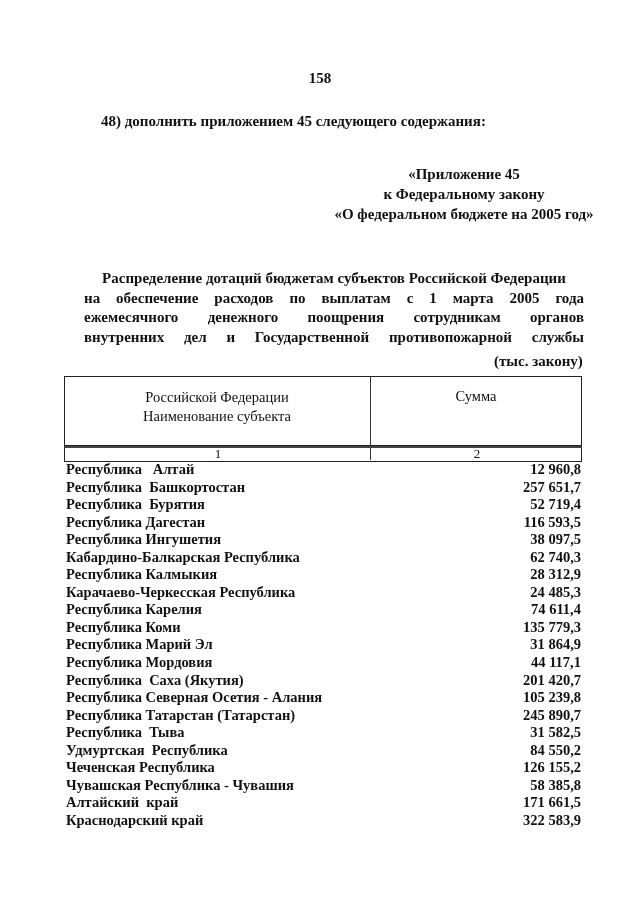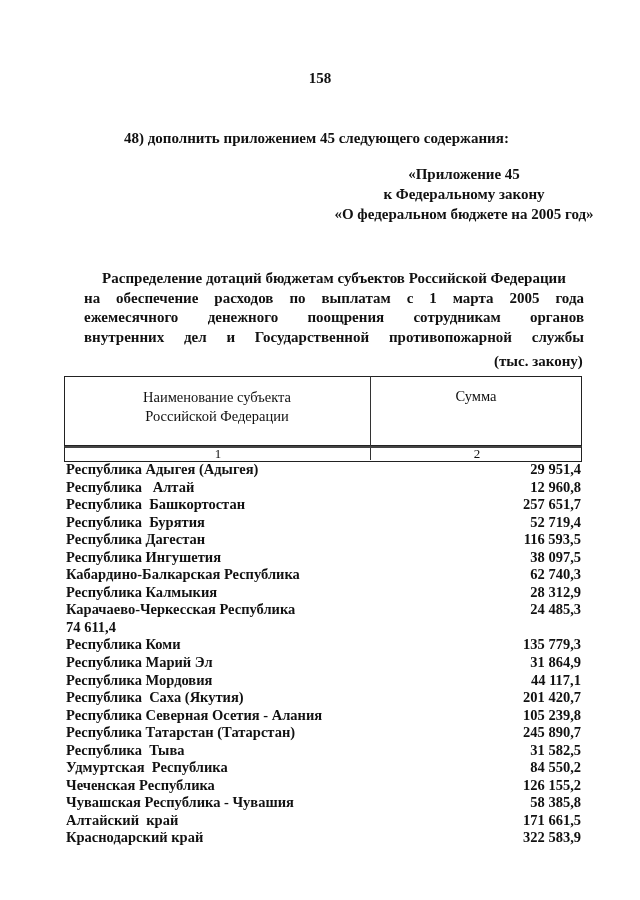--- a/index.html
+++ b/index.html
@@ -6,22 +6,22 @@
   body {
     width: 640px; height: 900px; position: relative; overflow: hidden;
     font-family: "Liberation Serif", "DejaVu Serif", serif;
     color: #111111;
   }
   .page-number {
     position: absolute; top: 62px; left: 0; width: 640px;
     text-align: center; font-size: 15px; font-weight: bold; margin-top: 8px;
   }
   .amend {
-    position: absolute; top: 130px; left: 101px;
-    font-size: 15px; font-weight: bold; margin-left: 23px;
+    position: absolute; top: 113px; left: 101px;
+    font-size: 15px; font-weight: bold;
   }
   .appendix {
     position: absolute; top: 164px; left: 330px; width: 268px;
     text-align: center; font-size: 15px; font-weight: bold; line-height: 20px;
   }
   .doc-title {
     position: absolute; top: 269px; left: 84px; width: 500px;
     text-align: center; font-size: 15px; font-weight: bold; line-height: 19.5px;
     font-family: "Liberation Serif", serif;
   }
@@ -88,41 +88,40 @@
   <div>ежемесячного денежного  поощрения  сотрудникам  органов</div>
   <div>внутренних дел  и  Государственной противопожарной службы</div>
 </div>
 
 <div class="units">(тыс. закону)</div>
 
 <div class="header-table">
   <div class="hdr-box"></div>
   <div class="hdr-split"></div>
   <div class="hdr-col1">
+    <div>Российской Федерации</div>
     <div>Наименование субъекта</div>
-    <div>Российской Федерации</div>
   </div>
   <div class="hdr-col2">Сумма</div>
   <div class="num-row">
     <div class="num1">1</div>
     <div class="num2">2</div>
   </div>
 </div>
 
 <div class="rows" id="rows">
-    <div class="row"><span class="name">Республика Адыгея (Адыгея)</span><span class="val">29 951,4</span></div>
     <div class="row"><span class="name">Республика   Алтай</span><span class="val">12 960,8</span></div>
     <div class="row"><span class="name">Республика  Башкортостан</span><span class="val">257 651,7</span></div>
     <div class="row"><span class="name">Республика  Бурятия</span><span class="val">52 719,4</span></div>
     <div class="row"><span class="name">Республика Дагестан</span><span class="val">116 593,5</span></div>
     <div class="row"><span class="name">Республика Ингушетия</span><span class="val">38 097,5</span></div>
     <div class="row"><span class="name">Кабардино-Балкарская Республика</span><span class="val">62 740,3</span></div>
     <div class="row"><span class="name">Республика Калмыкия</span><span class="val">28 312,9</span></div>
     <div class="row"><span class="name">Карачаево-Черкесская Республика</span><span class="val">24 485,3</span></div>
-    <div class="row"><span class="val">74 611,4</span></div>
+    <div class="row"><span class="name">Республика Карелия</span><span class="val">74 611,4</span></div>
     <div class="row"><span class="name">Республика Коми</span><span class="val">135 779,3</span></div>
     <div class="row"><span class="name">Республика Марий Эл</span><span class="val">31 864,9</span></div>
     <div class="row"><span class="name">Республика Мордовия</span><span class="val">44 117,1</span></div>
     <div class="row"><span class="name">Республика  Саха (Якутия)</span><span class="val">201 420,7</span></div>
     <div class="row"><span class="name">Республика Северная Осетия - Алания</span><span class="val">105 239,8</span></div>
     <div class="row"><span class="name">Республика Татарстан (Татарстан)</span><span class="val">245 890,7</span></div>
     <div class="row"><span class="name">Республика  Тыва</span><span class="val">31 582,5</span></div>
     <div class="row"><span class="name">Удмуртская  Республика</span><span class="val">84 550,2</span></div>
     <div class="row"><span class="name">Чеченская Республика</span><span class="val">126 155,2</span></div>
     <div class="row"><span class="name">Чувашская Республика - Чувашия</span><span class="val">58 385,8</span></div>

